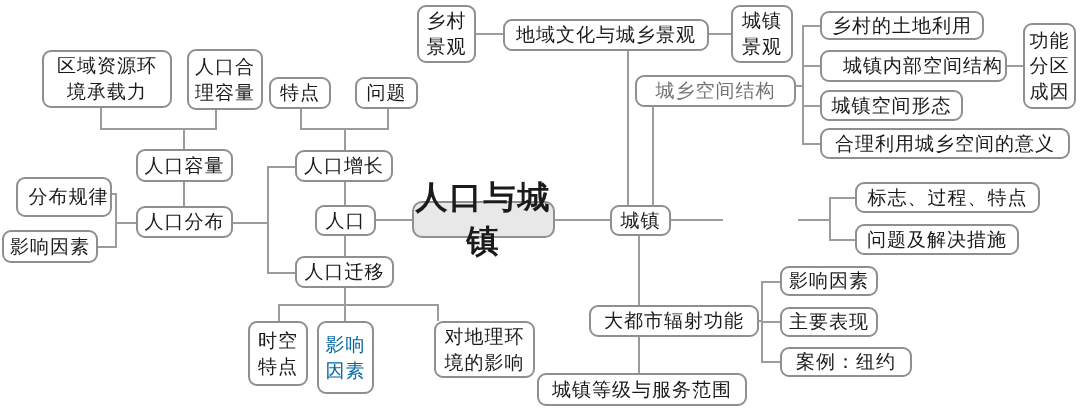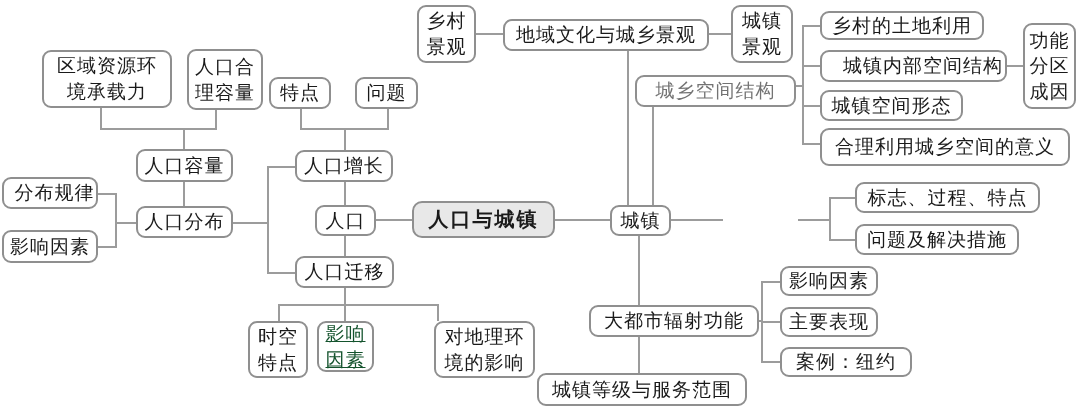--- a/index.html
+++ b/index.html
@@ -28,21 +28,21 @@
     text-align: center;
     font-size: 19px;
     line-height: 1.35;
     letter-spacing: 1px;
     white-space: pre-line;
     z-index: 2;
   }
   .node.root {
     background: #e8e8e8;
     border-color: #8a8a8a;
-    font-size: 20px;
+    font-size: 32px;
     font-weight: 700;
     letter-spacing: 2px;
     border-radius: 10px;
   }
   .line {
     position: absolute;
     background: #9c9c9c;
     z-index: 1;
   }
 </style>
@@ -99,46 +99,46 @@
     <div class="line" style="left: 761px; top: 281px; width: 19px; height: 2px; background: rgb(156, 156, 156);"></div>
     <div class="line" style="left: 761px; top: 321px; width: 19px; height: 2px; background: rgb(156, 156, 156);"></div>
     <div class="line" style="left: 761px; top: 361px; width: 19px; height: 2px; background: rgb(156, 156, 156);"></div>
     <div class="node" style="left: 187px; top: 49px; width: 76px; height: 61px; border-color: rgb(143, 143, 143); color: rgb(26, 26, 26);">人口合
 理容量</div>
     <div class="node" style="left: 42px; top: 50px; width: 130px; height: 58px; border-color: rgb(143, 143, 143); color: rgb(26, 26, 26);">区域资源环
 境承载力</div>
     <div class="node" style="left: 269px; top: 77px; width: 62px; height: 32px; border-color: rgb(143, 143, 143); color: rgb(26, 26, 26);">特点</div>
     <div class="node" style="left: 355px; top: 77px; width: 63px; height: 32px; border-color: rgb(143, 143, 143); color: rgb(26, 26, 26);">问题</div>
     <div class="node" style="left: 136px; top: 149px; width: 97px; height: 33px; border-color: rgb(143, 143, 143); color: rgb(26, 26, 26);">人口容量</div>
-    <div class="node" style="left: 2px; top: 177px; width: 96px; height: 32px; border-color: rgb(143, 143, 143); color: rgb(26, 26, 26); padding-left: 9px;">分布规律</div>
+    <div class="node" style="left: 16px; top: 177px; width: 96px; height: 40px; border-color: rgb(143, 143, 143); color: rgb(26, 26, 26); padding-left: 9px;">分布规律</div>
     <div class="node" style="left: 2px; top: 230px; width: 96px; height: 33px; border-color: rgb(143, 143, 143); color: rgb(26, 26, 26);">影响因素</div>
     <div class="node" style="left: 136px; top: 206px; width: 97px; height: 32px; border-color: rgb(143, 143, 143); color: rgb(26, 26, 26);">人口分布</div>
     <div class="node" style="left: 295px; top: 150px; width: 98px; height: 32px; border-color: rgb(143, 143, 143); color: rgb(26, 26, 26);">人口增长</div>
     <div class="node" style="left: 315px; top: 205px; width: 61px; height: 31px; border-color: rgb(143, 143, 143); color: rgb(26, 26, 26);">人口</div>
     <div class="node root" style="left: 412px; top: 201px; width: 143px; height: 37px; border-color: rgb(143, 143, 143); color: rgb(26, 26, 26); background: rgb(232, 232, 232);">人口与城镇</div>
     <div class="node" style="left: 295px; top: 256px; width: 99px; height: 32px; border-color: rgb(143, 143, 143); color: rgb(26, 26, 26);">人口迁移</div>
-    <div class="node" style="left: 248px; top: 321px; width: 60px; height: 57px; border-color: rgb(143, 143, 143); color: rgb(26, 26, 26);">时空
+    <div class="node" style="left: 248px; top: 321px; width: 60px; height: 65px; border-color: rgb(143, 143, 143); color: rgb(26, 26, 26);">时空
 特点</div>
-    <div class="node" style="left: 317px; top: 321px; width: 57px; height: 51px; border-color: rgb(143, 143, 143); color: #14532d; text-decoration: underline;">影响
+    <div class="node" style="left: 317px; top: 321px; width: 57px; height: 73px; border-color: rgb(143, 143, 143); color: #0369a1;">影响
 因素</div>
     <div class="node" style="left: 387px; top: 321px; width: 101px; height: 57px; border-color: rgb(143, 143, 143); color: rgb(26, 26, 26); margin-left: 47px;">对地理环
 境的影响</div>
     <div class="node" style="left: 417px; top: 5px; width: 59px; height: 58px; border-color: rgb(143, 143, 143); color: rgb(26, 26, 26);">乡村
 景观</div>
     <div class="node" style="left: 503px; top: 19px; width: 206px; height: 32px; border-color: rgb(143, 143, 143); color: rgb(26, 26, 26);">地域文化与城乡景观</div>
     <div class="node" style="left: 731px; top: 5px; width: 62px; height: 58px; border-color: rgb(143, 143, 143); color: rgb(26, 26, 26);">城镇
 景观</div>
     <div class="node" style="left: 635px; top: 75px; width: 161px; height: 32px; border-color: rgb(143, 143, 143); color: #737373;">城乡空间结构</div>
     <div class="node" style="left: 820px; top: 11px; width: 164px; height: 29px; border-color: rgb(143, 143, 143); color: rgb(26, 26, 26);">乡村的土地利用</div>
     <div class="node" style="left: 820px; top: 50px; width: 187px; height: 32px; border-color: rgb(143, 143, 143); color: rgb(26, 26, 26); padding-left: 19px;">城镇内部空间结构</div>
     <div class="node" style="left: 1023px; top: 23px; width: 53px; height: 86px; border-color: rgb(143, 143, 143); color: rgb(26, 26, 26);">功能
 分区
 成因</div>
     <div class="node" style="left: 820px; top: 90px; width: 143px; height: 31px; border-color: rgb(143, 143, 143); color: rgb(26, 26, 26);">城镇空间形态</div>
-    <div class="node" style="left: 820px; top: 128px; width: 250px; height: 38px; border-color: rgb(143, 143, 143); color: rgb(26, 26, 26);">合理利用城乡空间的意义</div>
+    <div class="node" style="left: 820px; top: 128px; width: 250px; height: 31px; border-color: rgb(143, 143, 143); color: rgb(26, 26, 26);">合理利用城乡空间的意义</div>
     <div class="node" style="left: 610px; top: 205px; width: 61px; height: 31px; border-color: rgb(143, 143, 143); color: rgb(26, 26, 26);">城镇</div>
     <div class="node" style="left: 855px; top: 182px; width: 185px; height: 31px; border-color: rgb(143, 143, 143); color: rgb(26, 26, 26);">标志、过程、特点</div>
     <div class="node" style="left: 855px; top: 224px; width: 164px; height: 31px; border-color: rgb(143, 143, 143); color: rgb(26, 26, 26);">问题及解决措施</div>
     <div class="node" style="left: 557px; top: 305px; width: 170px; height: 32px; border-color: rgb(143, 143, 143); color: rgb(26, 26, 26); margin-left: 32px;">大都市辐射功能</div>
     <div class="node" style="left: 780px; top: 266px; width: 98px; height: 30px; border-color: rgb(143, 143, 143); color: rgb(26, 26, 26);">影响因素</div>
     <div class="node" style="left: 780px; top: 307px; width: 98px; height: 30px; border-color: rgb(143, 143, 143); color: rgb(26, 26, 26);">主要表现</div>
     <div class="node" style="left: 780px; top: 347px; width: 132px; height: 30px; border-color: rgb(143, 143, 143); color: rgb(26, 26, 26);">案例：纽约</div>
     <div class="node" style="left: 537px; top: 373px; width: 210px; height: 33px; border-color: rgb(143, 143, 143); color: rgb(26, 26, 26);">城镇等级与服务范围</div>
   </div>
 

